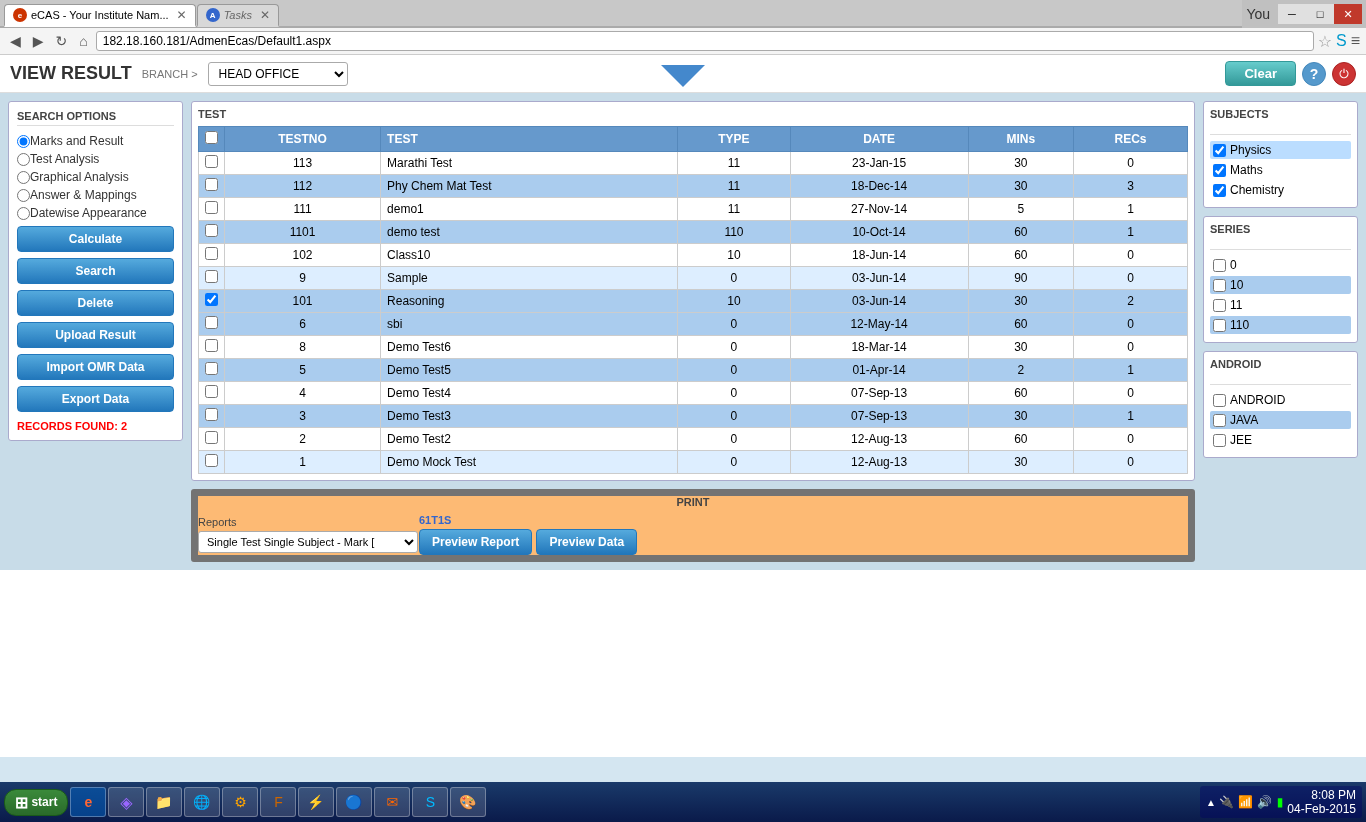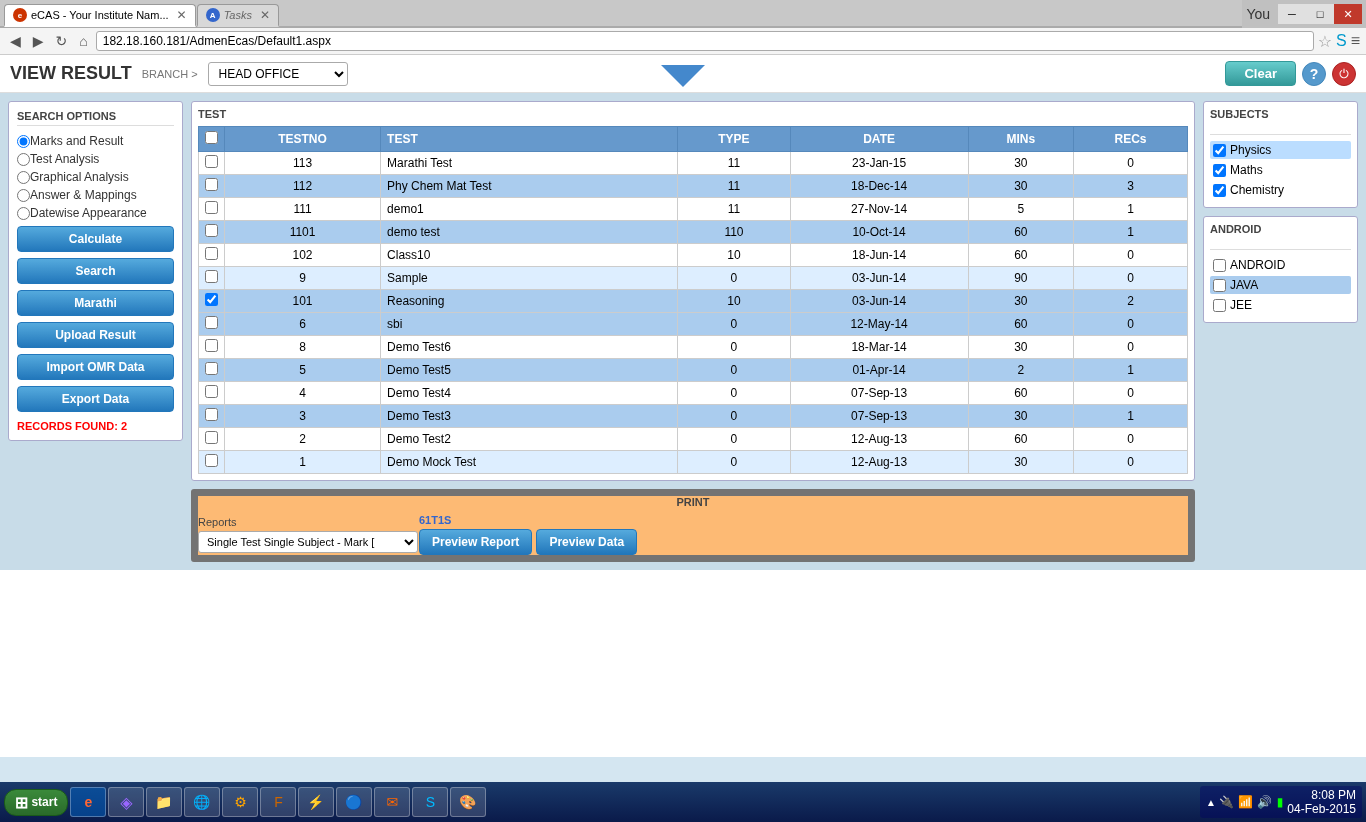--- a/index.html
+++ b/index.html
@@ -172,21 +172,21 @@
             <input type="radio" name="searchopt" style=""> 
               <span>Answer &amp; Mappings</span>
           </label>
           <label class="radio-item">
             <input type="radio" name="searchopt" style=""> 
               <span>Datewise Appearance</span>
           </label>
         </div>
         <button class="btn-action btn-calculate">Calculate</button>
         <button class="btn-action btn-search">Search</button>
-        <button class="btn-action btn-delete">Marathi</button>
+        <button class="btn-action btn-delete">Delete</button>
         <button class="btn-action btn-upload">Upload Result</button>
         <button class="btn-action btn-import">Import OMR Data</button>
         <button class="btn-action btn-export">Export Data</button>
         <div class="records-found">RECORDS FOUND: 2</div>
       </div>
     </div>
 
     <div class="center-panel">
       <div class="test-section">
         <div class="section-title">TEST</div>
@@ -366,20 +366,39 @@
         <div class="check-item">
           <input type="checkbox" checked="" style=""> 
             <span>Maths</span>
         </div>
         <div class="check-item">
           <input type="checkbox" checked="" style=""> 
             <span>Chemistry</span>
         </div>
       </div>
 
+      <div class="sub-panel">
+        <div class="sub-panel-title">SERIES</div>
+        <div class="check-item">
+          <input type="checkbox" style=""> 
+            <span>0</span>
+        </div>
+        <div class="check-item highlighted">
+          <input type="checkbox" style=""> 
+            <span>10</span>
+        </div>
+        <div class="check-item">
+          <input type="checkbox" style=""> 
+            <span>11</span>
+        </div>
+        <div class="check-item highlighted">
+          <input type="checkbox" style=""> 
+            <span>110</span>
+        </div>
+      </div>
 
       <div class="sub-panel">
         <div class="sub-panel-title">ANDROID</div>
         <div class="check-item">
           <input type="checkbox" style=""> 
             <span>ANDROID</span>
         </div>
         <div class="check-item highlighted">
           <input type="checkbox" style=""> 
             <span>JAVA</span>

